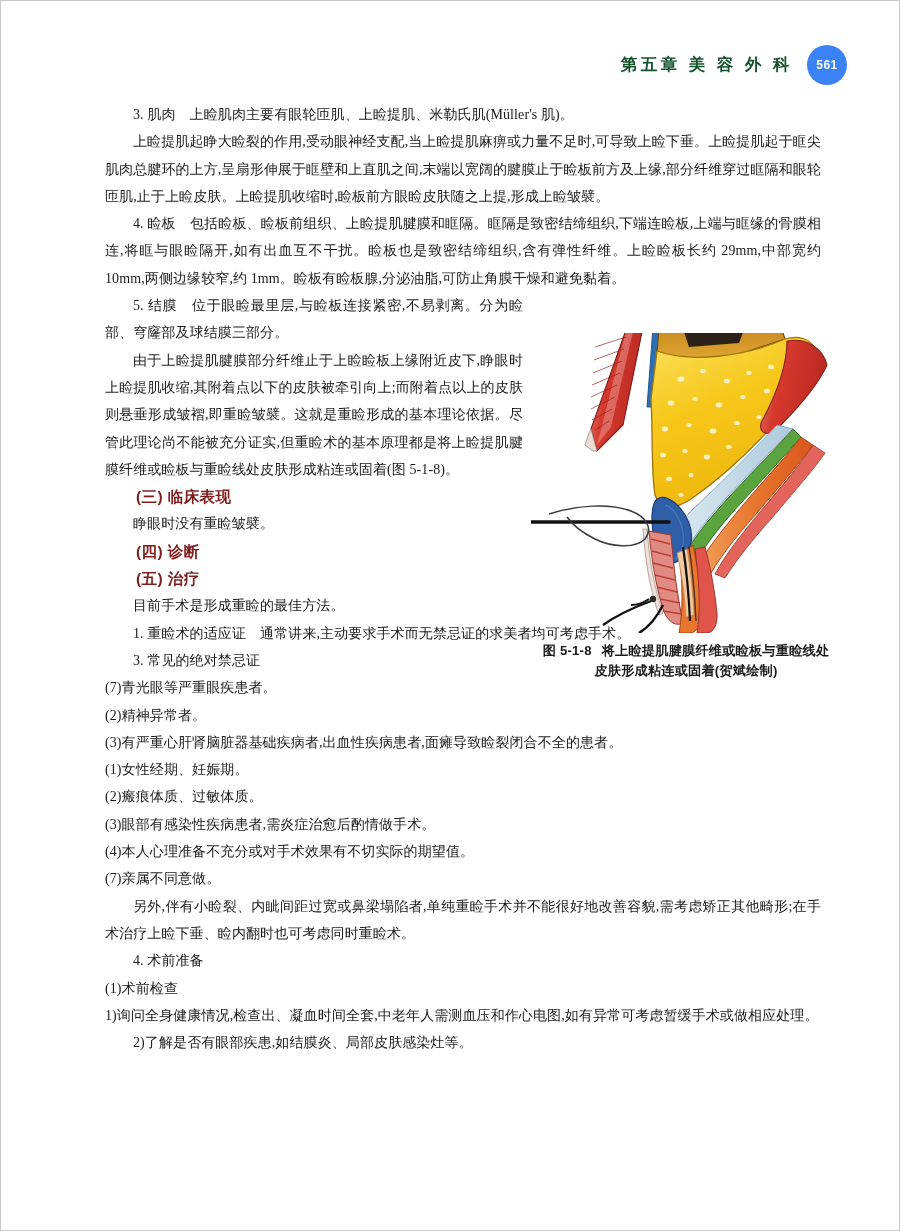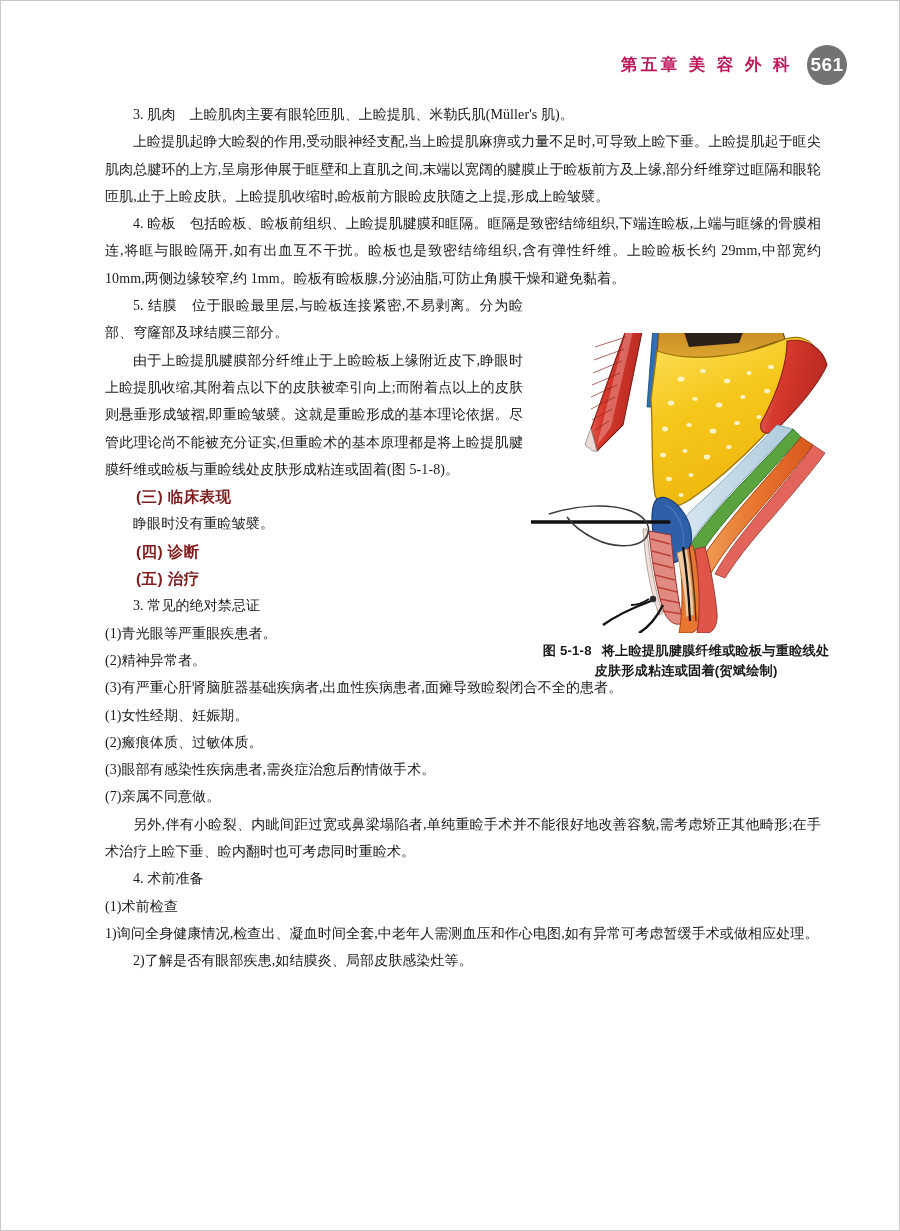--- a/index.html
+++ b/index.html
@@ -27,32 +27,32 @@
     top: 44px;
     right: 52px;
     display: flex;
     align-items: center;
     gap: 14px;
   }
   .chapter-line {
     font-family: "Liberation Sans", "DejaVu Sans", sans-serif;
     font-size: 16.5px;
     font-weight: 700;
-    color: #be185d;
+    color: #14532d;
     letter-spacing: 3.5px;
     white-space: nowrap;
   }
   .page-badge {
     width: 40px;
     height: 40px;
     border-radius: 50%;
-    background: #737373;
+    background: #3b82f6;
     color: #ffffff;
     font-family: "Liberation Sans", "DejaVu Sans", sans-serif;
-    font-size: 19px;
+    font-size: 12px;
     font-weight: 700;
     display: flex;
     align-items: center;
     justify-content: center;
     letter-spacing: 0.5px;
   }
 
   
   .body-area {
     position: absolute;
@@ -285,29 +285,32 @@
 
     <p class="para indent narrow">5. 结膜　位于眼睑最里层,与睑板连接紧密,不易剥离。分为睑部、穹窿部及球结膜三部分。</p>
     <p class="para indent narrow">由于上睑提肌腱膜部分纤维止于上睑睑板上缘附近皮下,睁眼时上睑提肌收缩,其附着点以下的皮肤被牵引向上;而附着点以上的皮肤则悬垂形成皱褶,即重睑皱襞。这就是重睑形成的基本理论依据。尽管此理论尚不能被充分证实,但重睑术的基本原理都是将上睑提肌腱膜纤维或睑板与重睑线处皮肤形成粘连或固着(图 5-1-8)。</p>
 
     <h3 class="subhead">(三) 临床表现</h3>
     <p class="para indent narrow">睁眼时没有重睑皱襞。</p>
 
     <h3 class="subhead">(四) 诊断</h3>
 
     <h3 class="subhead">(五) 治疗</h3>
-
+    <p class="para indent narrow">目前手术是形成重睑的最佳方法。</p>
+
+    <p class="para indent">1. 重睑术的适应证　通常讲来,主动要求手术而无禁忌证的求美者均可考虑手术。</p>
     <p class="para indent">3. 常见的绝对禁忌证</p>
-    <p class="para hang">(1)青光眼等严重眼疾患者。</p>
+    <p class="para hang">(7)青光眼等严重眼疾患者。</p>
     <p class="para hang">(2)精神异常者。</p>
     <p class="para hang">(3)有严重心肝肾脑脏器基础疾病者,出血性疾病患者,面瘫导致睑裂闭合不全的患者。</p>
 
     <p class="para hang">(1)女性经期、妊娠期。</p>
     <p class="para hang">(2)瘢痕体质、过敏体质。</p>
     <p class="para hang">(3)眼部有感染性疾病患者,需炎症治愈后酌情做手术。</p>
+    <p class="para hang">(4)本人心理准备不充分或对手术效果有不切实际的期望值。</p>
     <p class="para hang">(7)亲属不同意做。</p>
 
     <p class="para indent">另外,伴有小睑裂、内眦间距过宽或鼻梁塌陷者,单纯重睑手术并不能很好地改善容貌,需考虑矫正其他畸形;在手术治疗上睑下垂、睑内翻时也可考虑同时重睑术。</p>
     <p class="para indent">4. 术前准备</p>
     <p class="para hang">(1)术前检查</p>
     <p class="para hang">1)询问全身健康情况,检查出、凝血时间全套,中老年人需测血压和作心电图,如有异常可考虑暂缓手术或做相应处理。</p>
     <p class="para indent">2)了解是否有眼部疾患,如结膜炎、局部皮肤感染灶等。</p>
 
   </div>
 </div>

